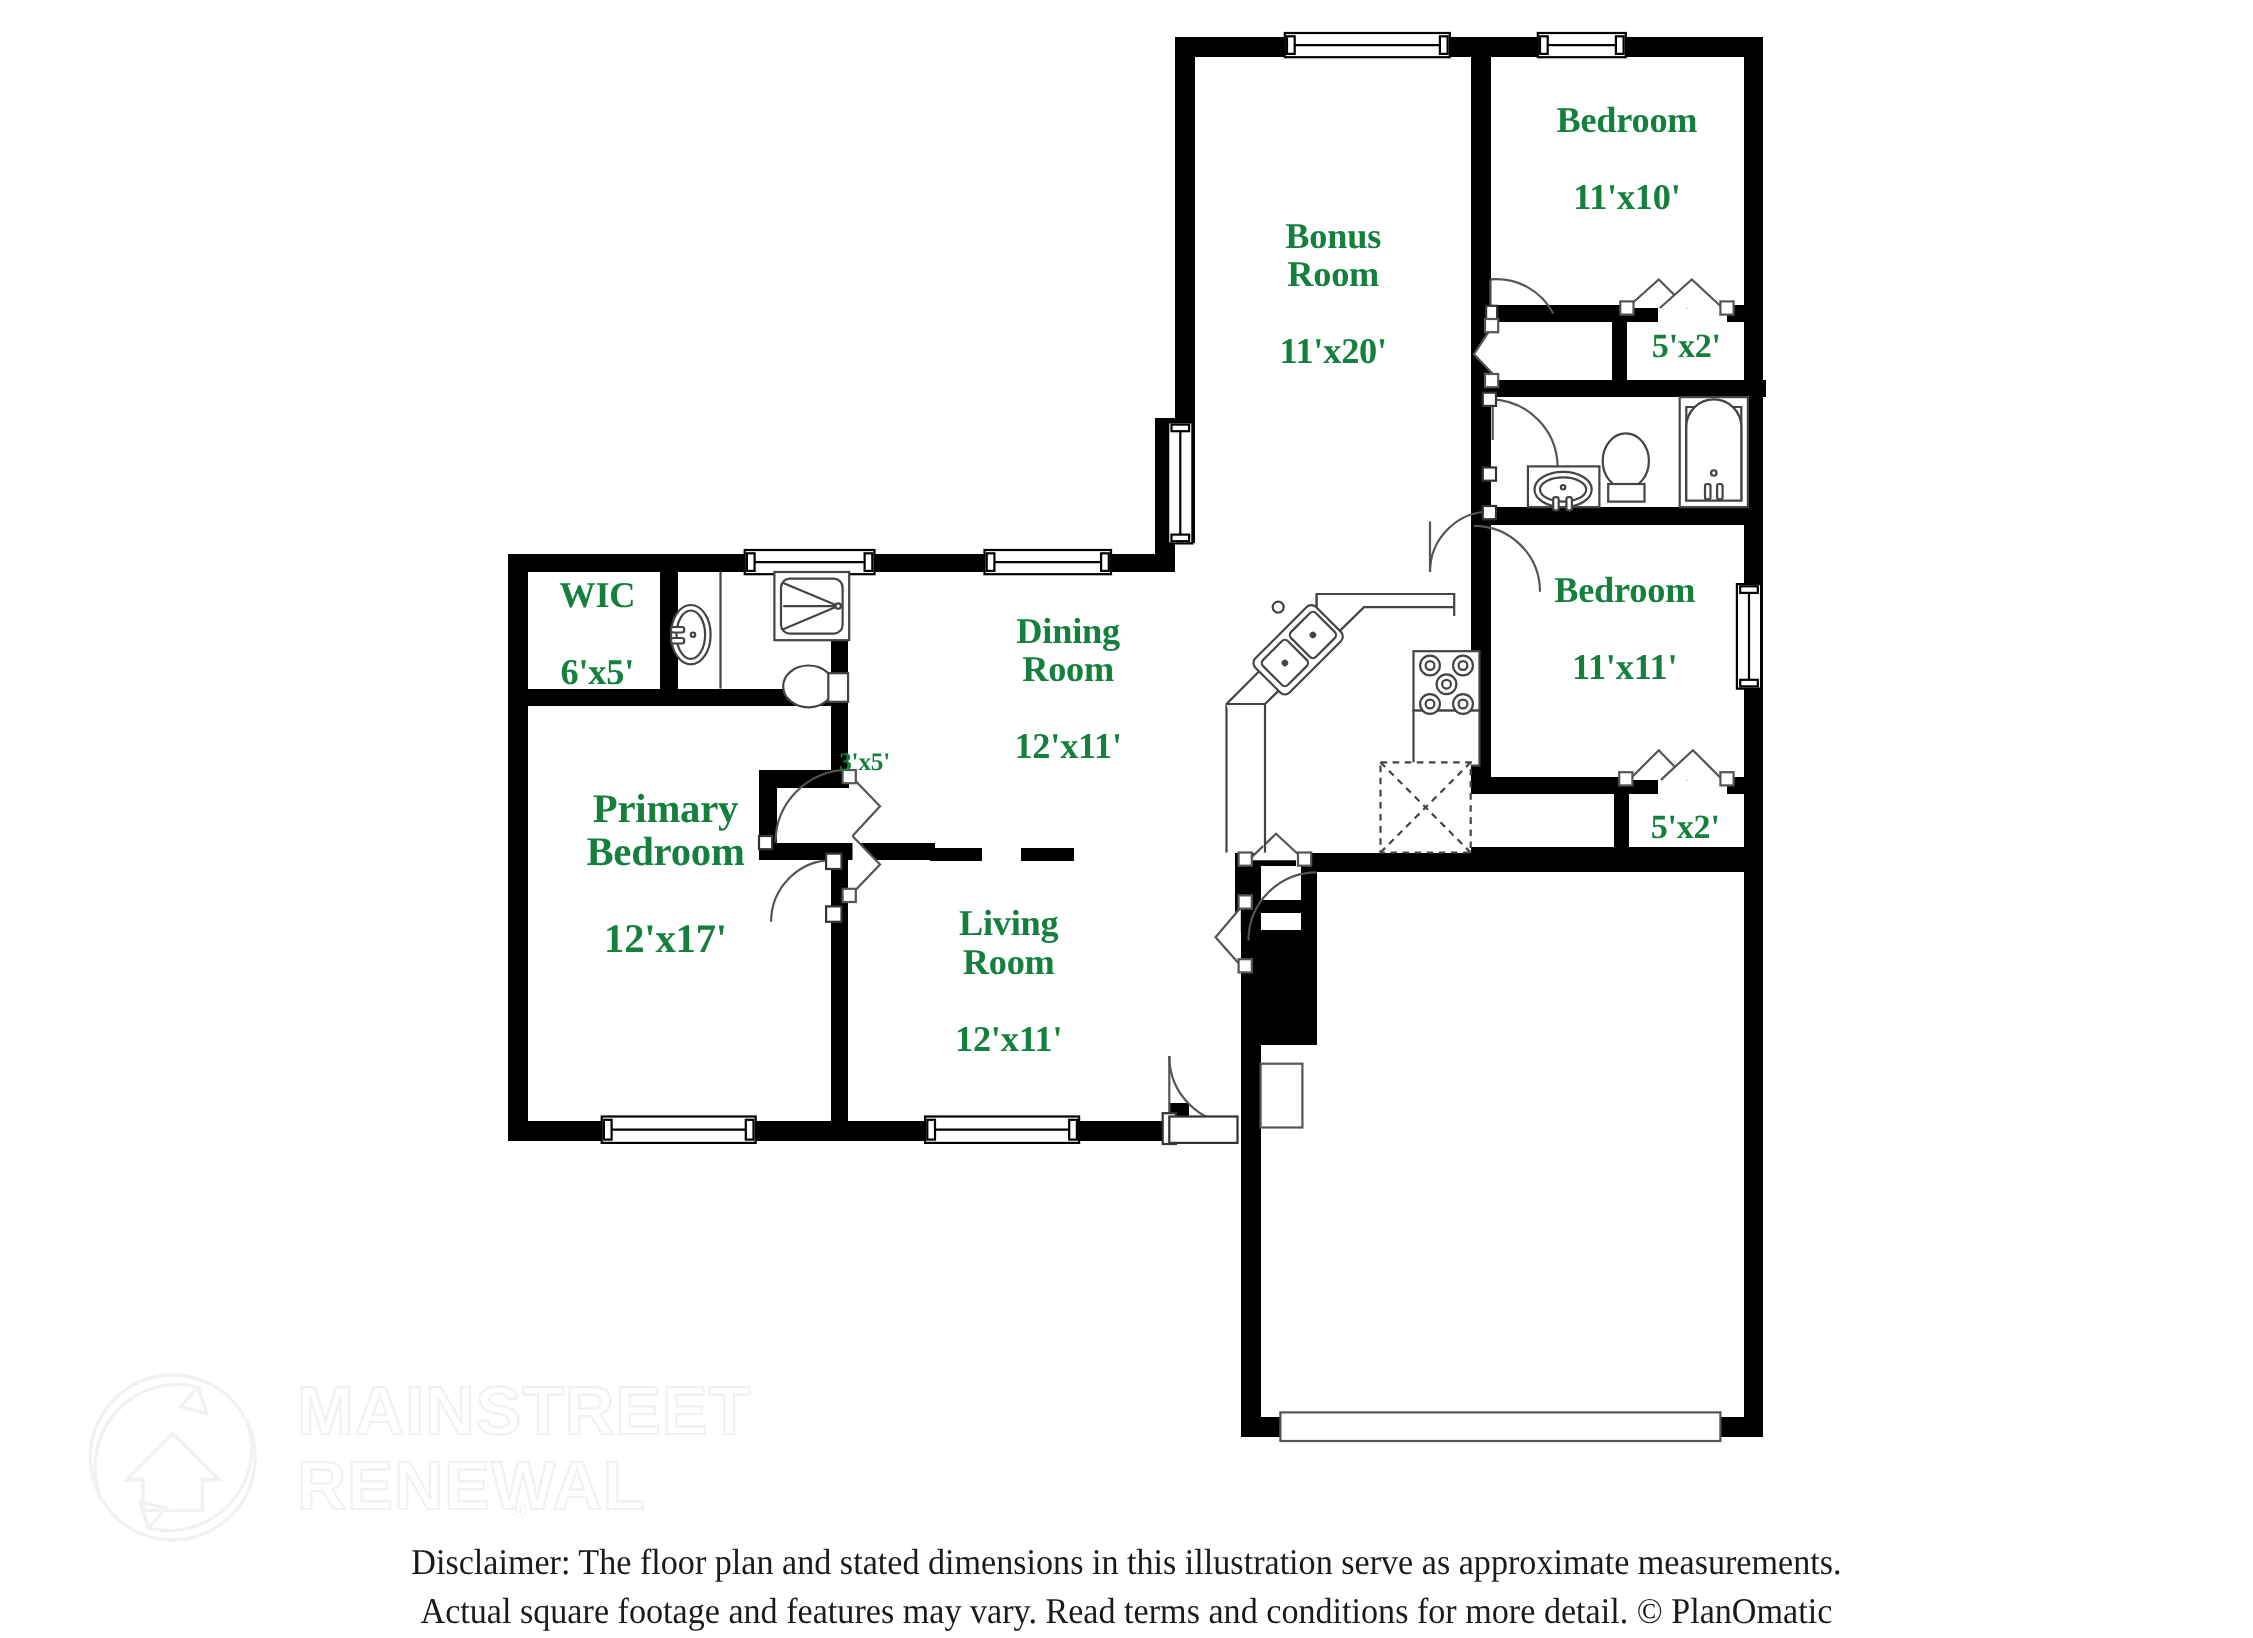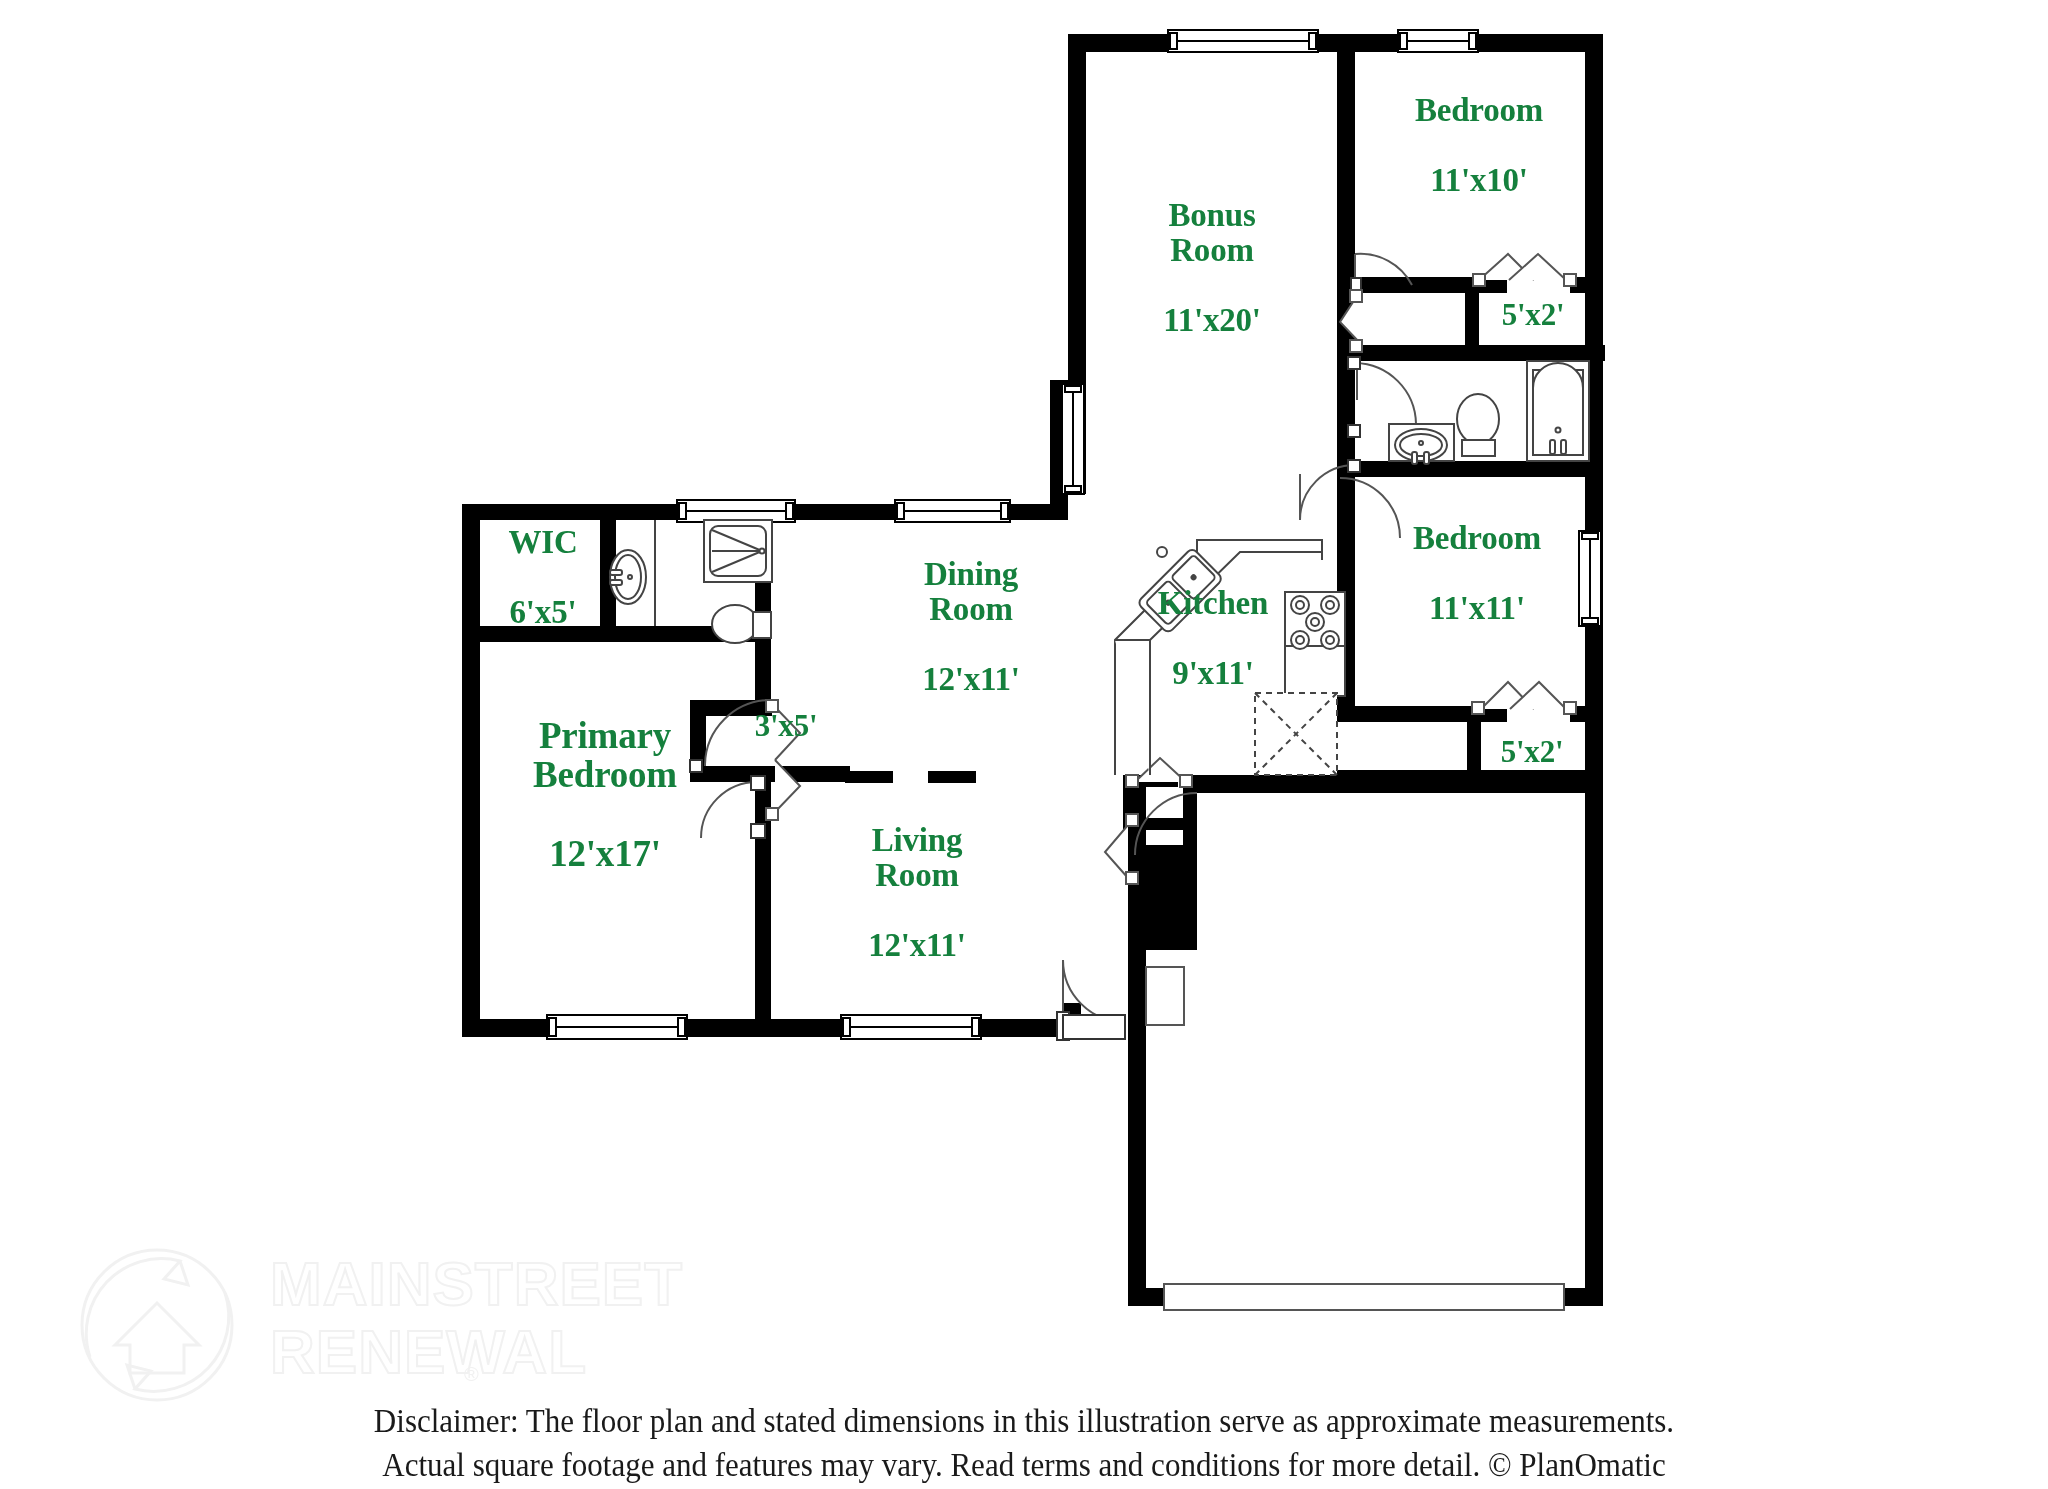--- a/index.html
+++ b/index.html
@@ -401,37 +401,33 @@
 
   <div class="room-label" style="left:1477px;top:573px;font-size:33px;">
     <span class="nm">Bedroom</span>
     <span class="dim">11'x11'</span>
   </div>
 
   <div class="room-label" style="left:1532px;top:752px;font-size:31px;">
     <span class="dim">5'x2'</span>
   </div>
 
-  <div class="room-label" style="left:1213px;top:638px;font-size:33px;">
-    <span class="nm">Kitchen</span>
-    <span class="dim">9'x11'</span>
-  </div>
 
   <div class="room-label" style="left:971px;top:627px;font-size:33px;">
     <span class="nm">Dining
 Room</span>
     <span class="dim">12'x11'</span>
   </div>
 
   <div class="room-label" style="left:543px;top:577px;font-size:33px;">
     <span class="nm">WIC</span>
     <span class="dim">6'x5'</span>
   </div>
 
-  <div class="room-label" style="left:786px;top:726px;font-size:31px;">
+  <div class="room-label" style="left:786px;top:694px;font-size:23px;">
     <span class="dim">3'x5'</span>
   </div>
 
   <div class="room-label" style="left:605px;top:795px;font-size:37px;">
     <span class="nm">Primary
 Bedroom</span>
     <span class="dim">12'x17'</span>
   </div>
 
   <div class="room-label" style="left:917px;top:893px;font-size:33px;">

